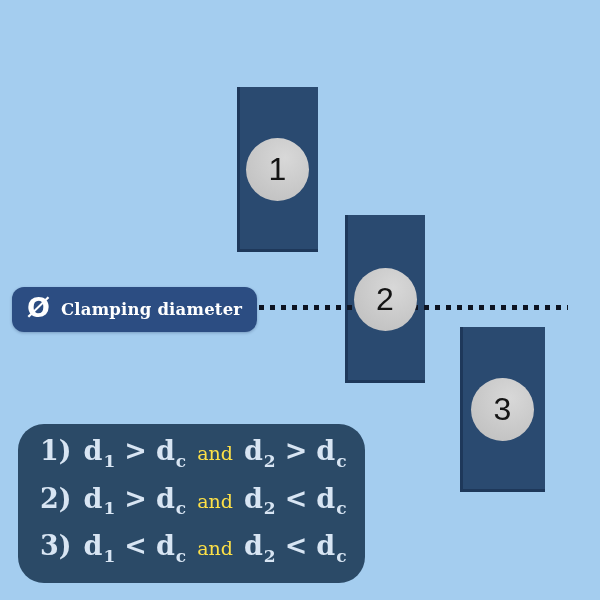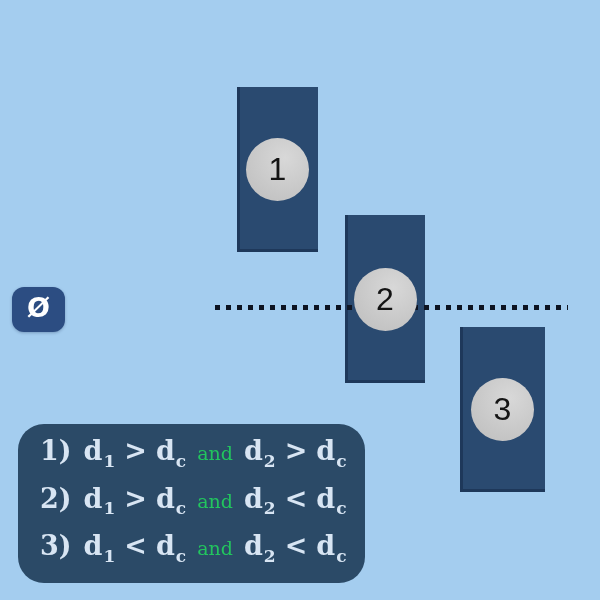--- a/index.html
+++ b/index.html
@@ -105,21 +105,21 @@
     display: flex;
     align-items: baseline;
     font-size: 27px;
     font-weight: bold;
     line-height: 38px;
     white-space: nowrap;
   }
   .f-num  { margin-right: 12px; }
   .f-term sub { font-size: 17px; font-weight: bold; margin-left: 1px; }
   .f-op   { margin: 0 9px; }
-  .f-and  { font-size: 19px; font-weight: normal; margin: 0 11px; color: #22c55e; }
+  .f-and  { font-size: 19px; font-weight: normal; margin: 0 11px; color: #fde047; }
 </style>
 </head>
 <body>
 
 <div class="canvas">
 
   <div class="bar bar1">
     <div class="circle">
       <span>1</span>
     </div>
@@ -134,20 +134,21 @@
   <div class="bar bar3">
     <div class="circle">
       <span>3</span>
     </div>
   </div>
 
   <div class="dotted-line"></div>
 
   <div class="label">
     <span class="dia">Ø</span>
+    <span class="label-text">Clamping diameter</span>
   </div>
 
   <div class="formula-box">
 
     <div class="f-line">
       <span class="f-num">1)</span>
       <span class="f-term"><span>d</span><sub>1</sub></span>
       <span class="f-op">&gt;</span>
       <span class="f-term"><span>d</span><sub>c</sub></span>
       <span class="f-and">and</span>

